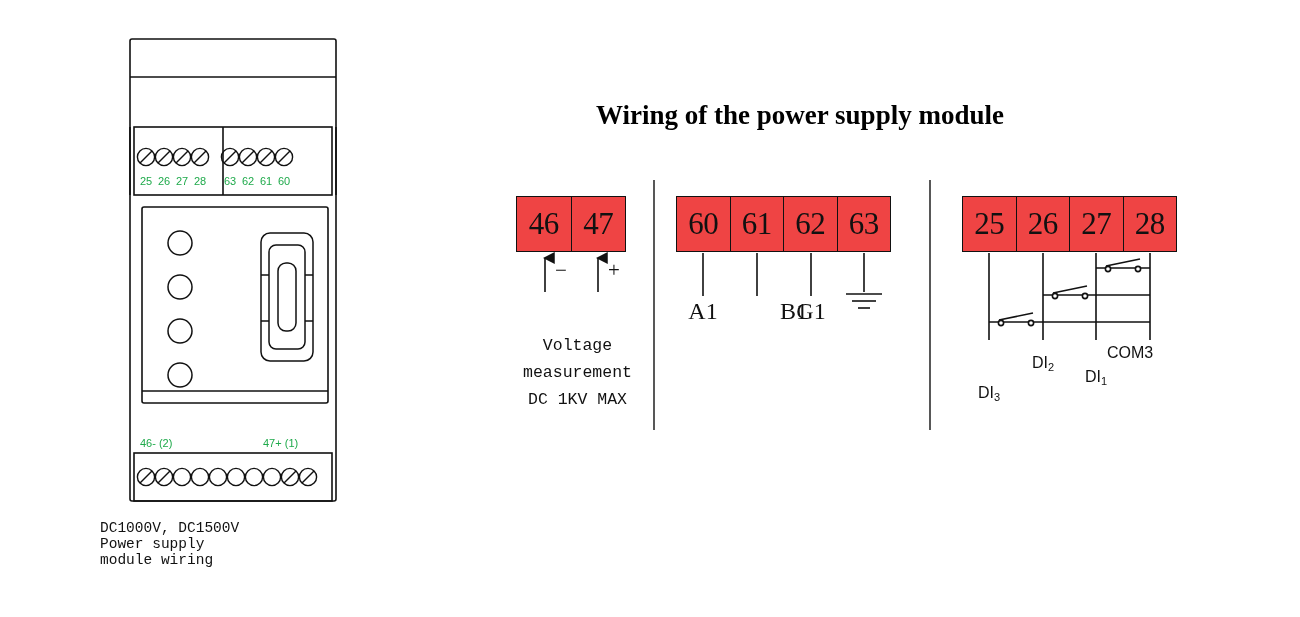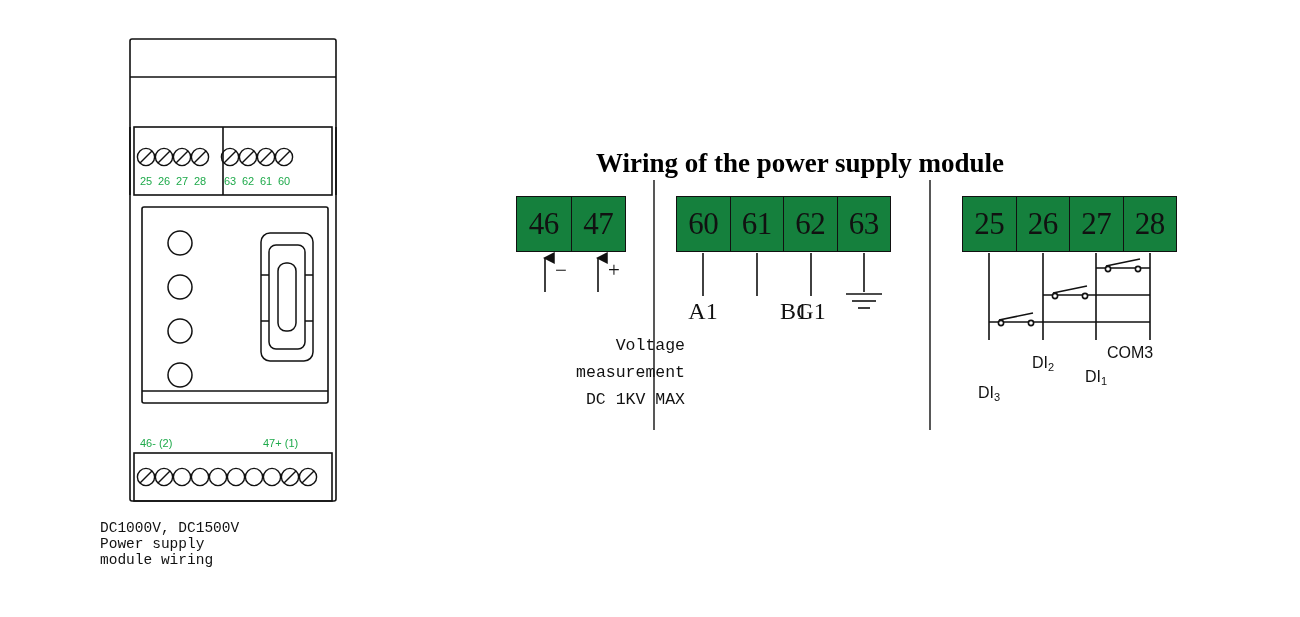--- a/index.html
+++ b/index.html
@@ -47,47 +47,46 @@
   #title {
     position: absolute;
     left: 500px;
     top: 100px;
     width: 600px;
     text-align: center;
     font-family: "Liberation Serif", serif;
     font-weight: bold;
     font-size: 27px;
     color: #000;
-    margin-top: 48px;
   }
 
   
   .caption {
     position: absolute;
-    text-align: right;
+    text-align: center;
     font-family: "Liberation Mono", monospace;
     font-size: 16.5px;
     line-height: 27px;
     color: #111;
     white-space: pre-line;
   }
   .caption.sans {
     font-family: "Liberation Sans", sans-serif;
     font-size: 17px;
   }
   #cap-voltage { left: 470px; top: 332px; width: 215px; }
   #cap-rs485   { left: 675px; top: 332px; width: 225px; }
   #cap-switch  { left: 965px; top: 382px; width: 225px; }
 
   
   .termbox {
     position: absolute;
     border: 1.6px solid #111;
     box-sizing: border-box;
-    background: #15803d;
+    background: #ef4444;
     display: flex;
   }
   .termbox .cell {
     flex: 1 1 auto;
     box-sizing: border-box;
     border-right: 1.6px solid #111;
     display: flex;
     align-items: center;
     justify-content: center;
     font-family: "Liberation Serif", serif;

